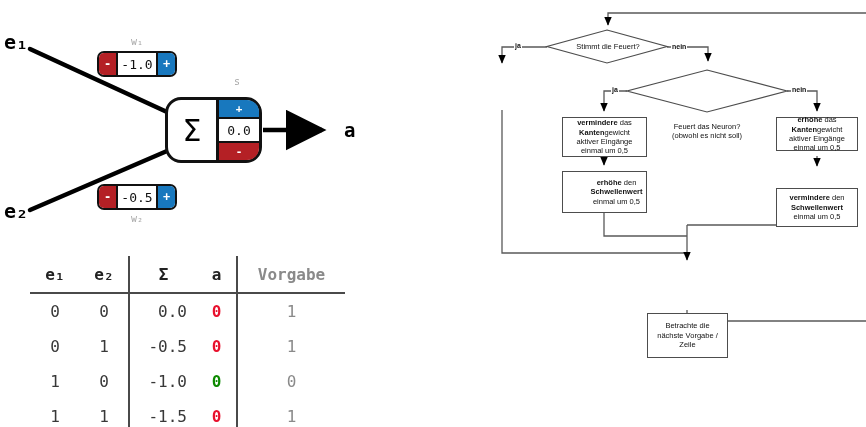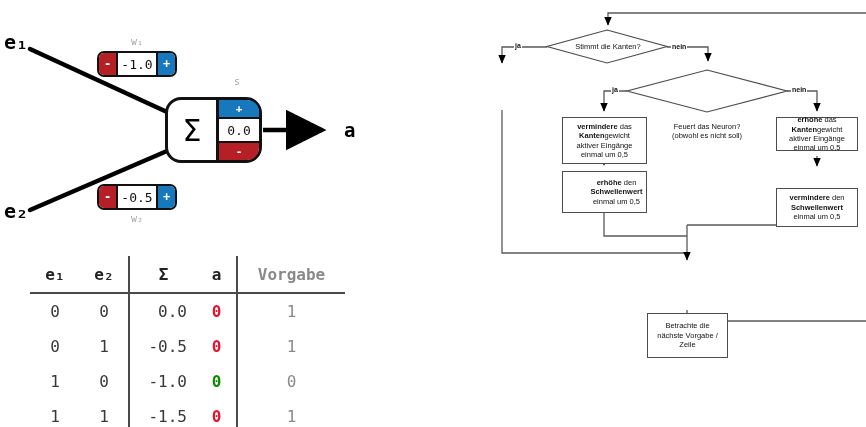--- a/index.html
+++ b/index.html
@@ -157,33 +157,33 @@
     </div>
     <div class="trow">
       <div class="cell c-e1">1</div>
       <div class="cell c-e2">1</div>
       <div class="cell c-sum">-1.5</div>
       <div class="cell c-a" data-state="wrong">0</div>
       <div class="cell c-vg">1</div>
     </div>
   </div>
 
-  <div class="fc-dtext" style="left:549px; top:42px; width:118px;">Stimmt die Kanten?</div>
+  <div class="fc-dtext" style="left:549px; top:42px; width:118px;">Stimmt die Feuert?</div>
   <div class="fc-elabel" style="left:514px; top:42px;">ja</div>
   <div class="fc-elabel" style="left:671px; top:43px;">nein</div>
 
   <div class="fc-dtext" style="left:647px; top:82px; width:120px;margin-top:40px;">
     <div>Feuert das Neuron?</div>
     <div>(obwohl es nicht soll)</div>
   </div>
   <div class="fc-elabel" style="left:611px; top:86px;">ja</div>
   <div class="fc-elabel" style="left:791px; top:86px;">nein</div>
 
 
-  <div class="fc-box" style="left:562px; top:117px; width:85px; height:47px;">
+  <div class="fc-box" style="left:562px; top:117px; width:85px; height:40px;">
     <div><span class="b">vermindere</span><span> das</span></div>
     <div><span class="b">Kanten</span><span>gewicht</span></div>
     <div>aktiver Eingänge</div>
     <div>einmal um 0,5</div>
   </div>
 
   <div class="fc-box" style="left:562px; top:171px; width:85px; height:42px;padding-left:24px;">
     <div><span class="b">erhöhe</span><span> den</span></div>
     <div class="b">Schwellenwert</div>
     <div>einmal um 0,5</div>

